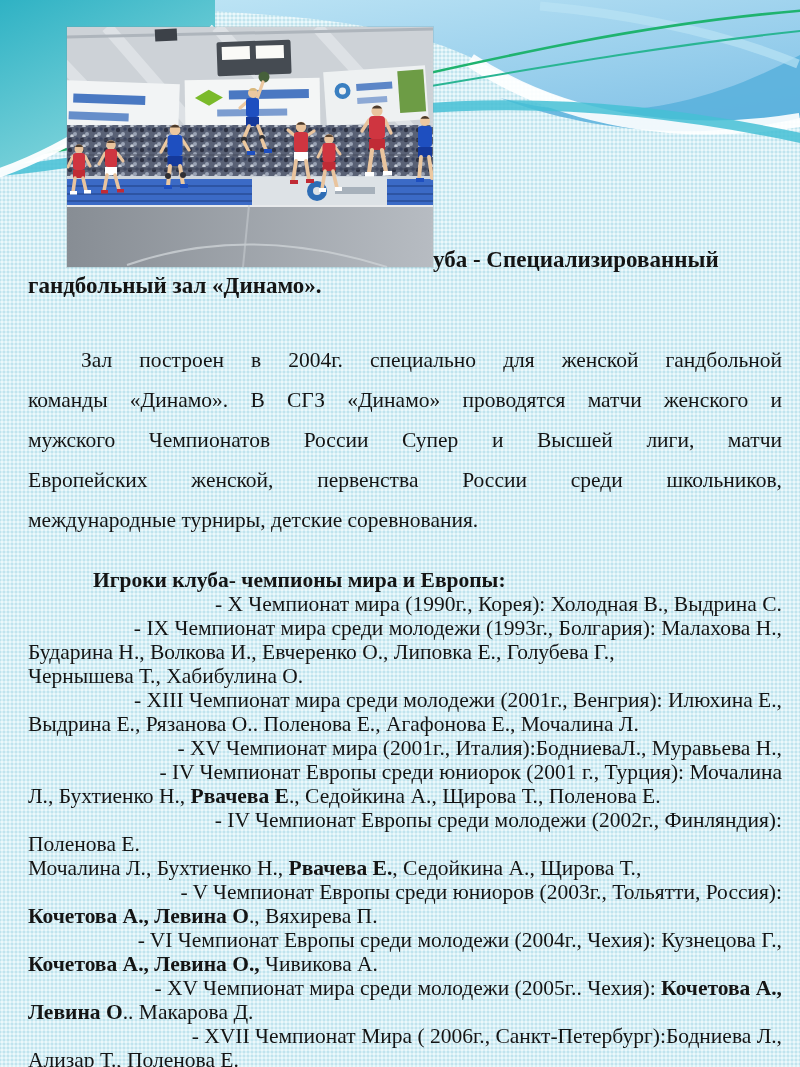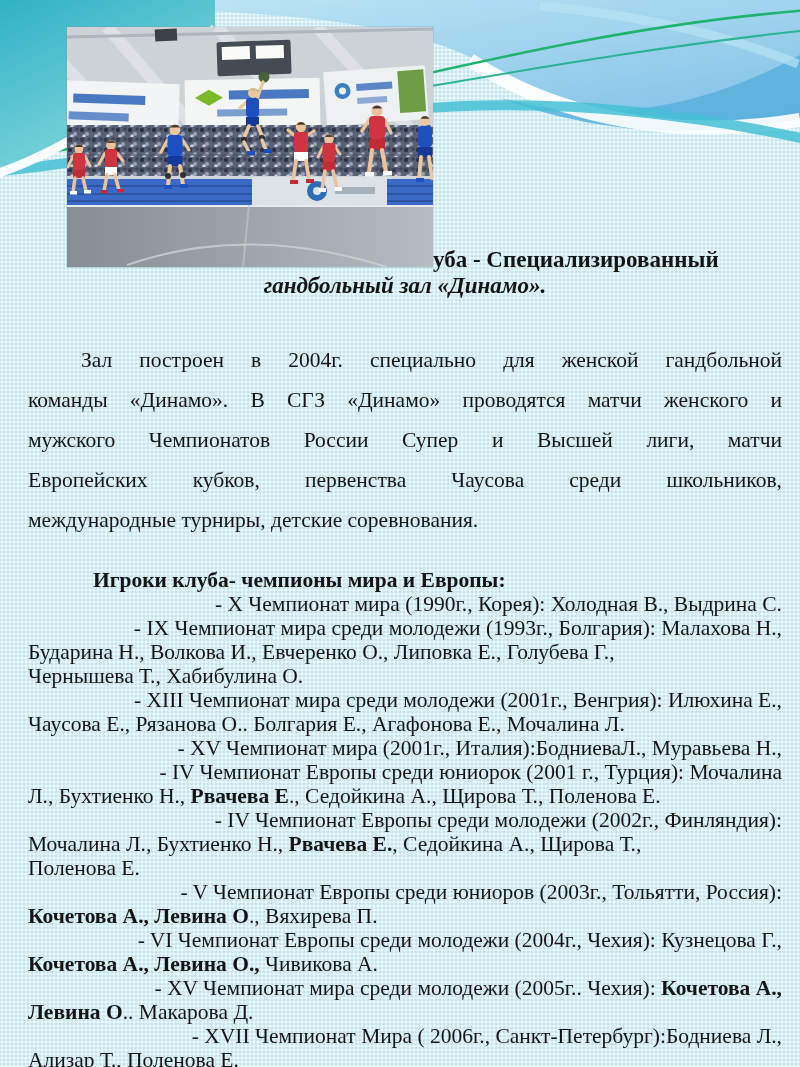--- a/index.html
+++ b/index.html
@@ -15,21 +15,21 @@
     font-family:"Liberation Serif","DejaVu Serif",serif;
     color:#141414;
   }
   .deco{position:absolute;left:0;top:0;z-index:0;}
   .photo{position:absolute;left:67px;top:27px;width:366px;height:240px;z-index:3;
          box-shadow:0 0 0 1px rgba(120,150,160,.25);}
   .photo svg{display:block;}
   .title1{position:absolute;left:433px;top:247px;z-index:1;
           font-weight:700;font-size:23px;line-height:26px;white-space:nowrap;}
   .title2{position:absolute;left:28px;top:273px;width:754px;z-index:1;
-          font-weight:700;font-size:23px;line-height:26px;text-align:center;font-style:italic;}
+          font-weight:700;font-size:23px;line-height:26px;}
   .content{position:absolute;left:28px;top:348px;width:754px;z-index:1;
            font-size:21.5px;line-height:24px;}
   .jline{height:40px;text-align:justify;text-align-last:justify;}
   .jline.indent{padding-left:53px;}
   .jline.last{text-align-last:left;}
   .heading{margin-top:20px;height:24px;padding-left:65px;font-weight:700;}
   .line{height:24px;white-space:nowrap;}
   .fl{padding-left:30px;text-align:right;}
   .hl{font-weight:700;text-decoration-thickness:2px;text-underline-offset:3px;}
 </style>
@@ -235,48 +235,48 @@
   </div>
 
   <div class="title1">уба - Специализированный</div>
   <div class="title2">гандбольный зал «Динамо».</div>
 
   <div class="content">
     <div id="intro" class="intro">
         <div class="jline indent">Зал построен в 2004г. специально для женской гандбольной</div>
         <div class="jline">команды «Динамо». В СГЗ «Динамо» проводятся матчи женского и</div>
         <div class="jline">мужского Чемпионатов России Супер и Высшей лиги, матчи</div>
-        <div class="jline">Европейских кубков, первенства Чаусова среди школьников,</div>
+        <div class="jline">Европейских женской, первенства России среди школьников,</div>
         <div class="jline last">международные турниры, детские соревнования.</div>
       </div>
     <div class="heading">Игроки клуба- чемпионы мира и Европы:</div>
     <div id="champions">
         <div class="item">
           <div class="line fl"><span>- X Чемпионат мира (1990г., Корея): Холодная В., Выдрина С.</span></div>
         </div>
         <div class="item">
           <div class="line fl"><span>- IX Чемпионат мира среди молодежи (1993г., Болгария): Малахова Н.,</span></div>
           <div class="line"><span>Бударина Н., Волкова И., Евчеренко О., Липовка Е., Голубева Г.,</span></div>
           <div class="line"><span>Чернышева Т., Хабибулина О.</span></div>
         </div>
         <div class="item">
           <div class="line fl"><span>- XIII Чемпионат мира среди молодежи (2001г., Венгрия): Илюхина Е.,</span></div>
-          <div class="line"><span>Чаусова Е., Рязанова О.. Болгария Е., Агафонова Е., Мочалина Л.</span></div>
+          <div class="line"><span>Выдрина Е., Рязанова О.. Поленова Е., Агафонова Е., Мочалина Л.</span></div>
         </div>
         <div class="item">
           <div class="line fl"><span>- XV Чемпионат мира (2001г., Италия):БодниеваЛ., Муравьева Н.,</span></div>
         </div>
         <div class="item">
           <div class="line fl"><span>- IV Чемпионат Европы среди юниорок (2001 г., Турция): Мочалина</span></div>
           <div class="line"><span>Л., Бухтиенко Н., </span><span class="hl">Рвачева Е</span><span>., Седойкина А., Щирова Т., Поленова Е.</span></div>
         </div>
         <div class="item">
           <div class="line fl"><span>- IV Чемпионат Европы среди молодежи (2002г., Финляндия):</span></div>
+          <div class="line"><span>Поленова Е.</span></div>
           <div class="line"><span>Мочалина Л., Бухтиенко Н., </span><span class="hl">Рвачева Е.</span><span>, Седойкина А., Щирова Т.,</span></div>
-          <div class="line"><span>Поленова Е.</span></div>
         </div>
         <div class="item">
           <div class="line fl"><span>- V Чемпионат Европы среди юниоров (2003г., Тольятти, Россия):</span></div>
           <div class="line"><span class="hl">Кочетова А., Левина О</span><span>., Вяхирева П.</span></div>
         </div>
         <div class="item">
           <div class="line fl"><span>- VI Чемпионат Европы среди молодежи (2004г., Чехия): Кузнецова Г.,</span></div>
           <div class="line"><span class="hl">Кочетова А., Левина О.,</span><span> Чивикова А.</span></div>
         </div>
         <div class="item">

